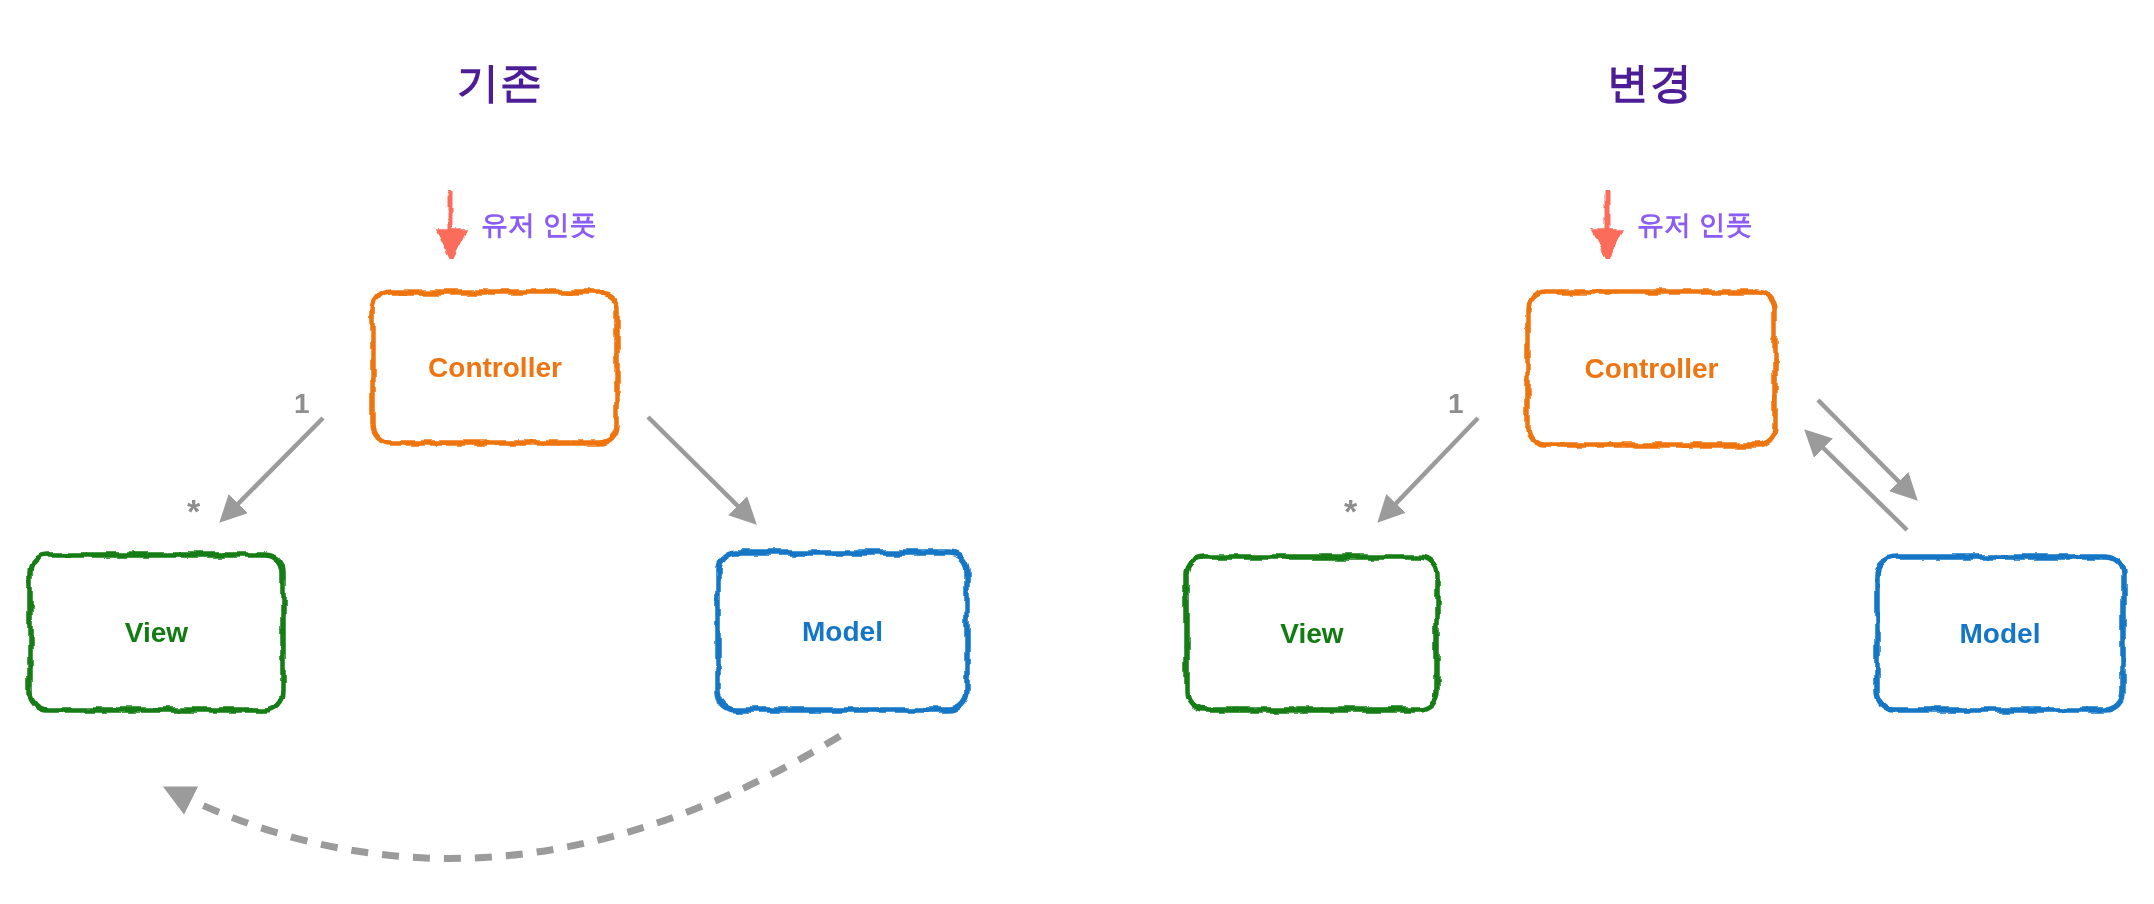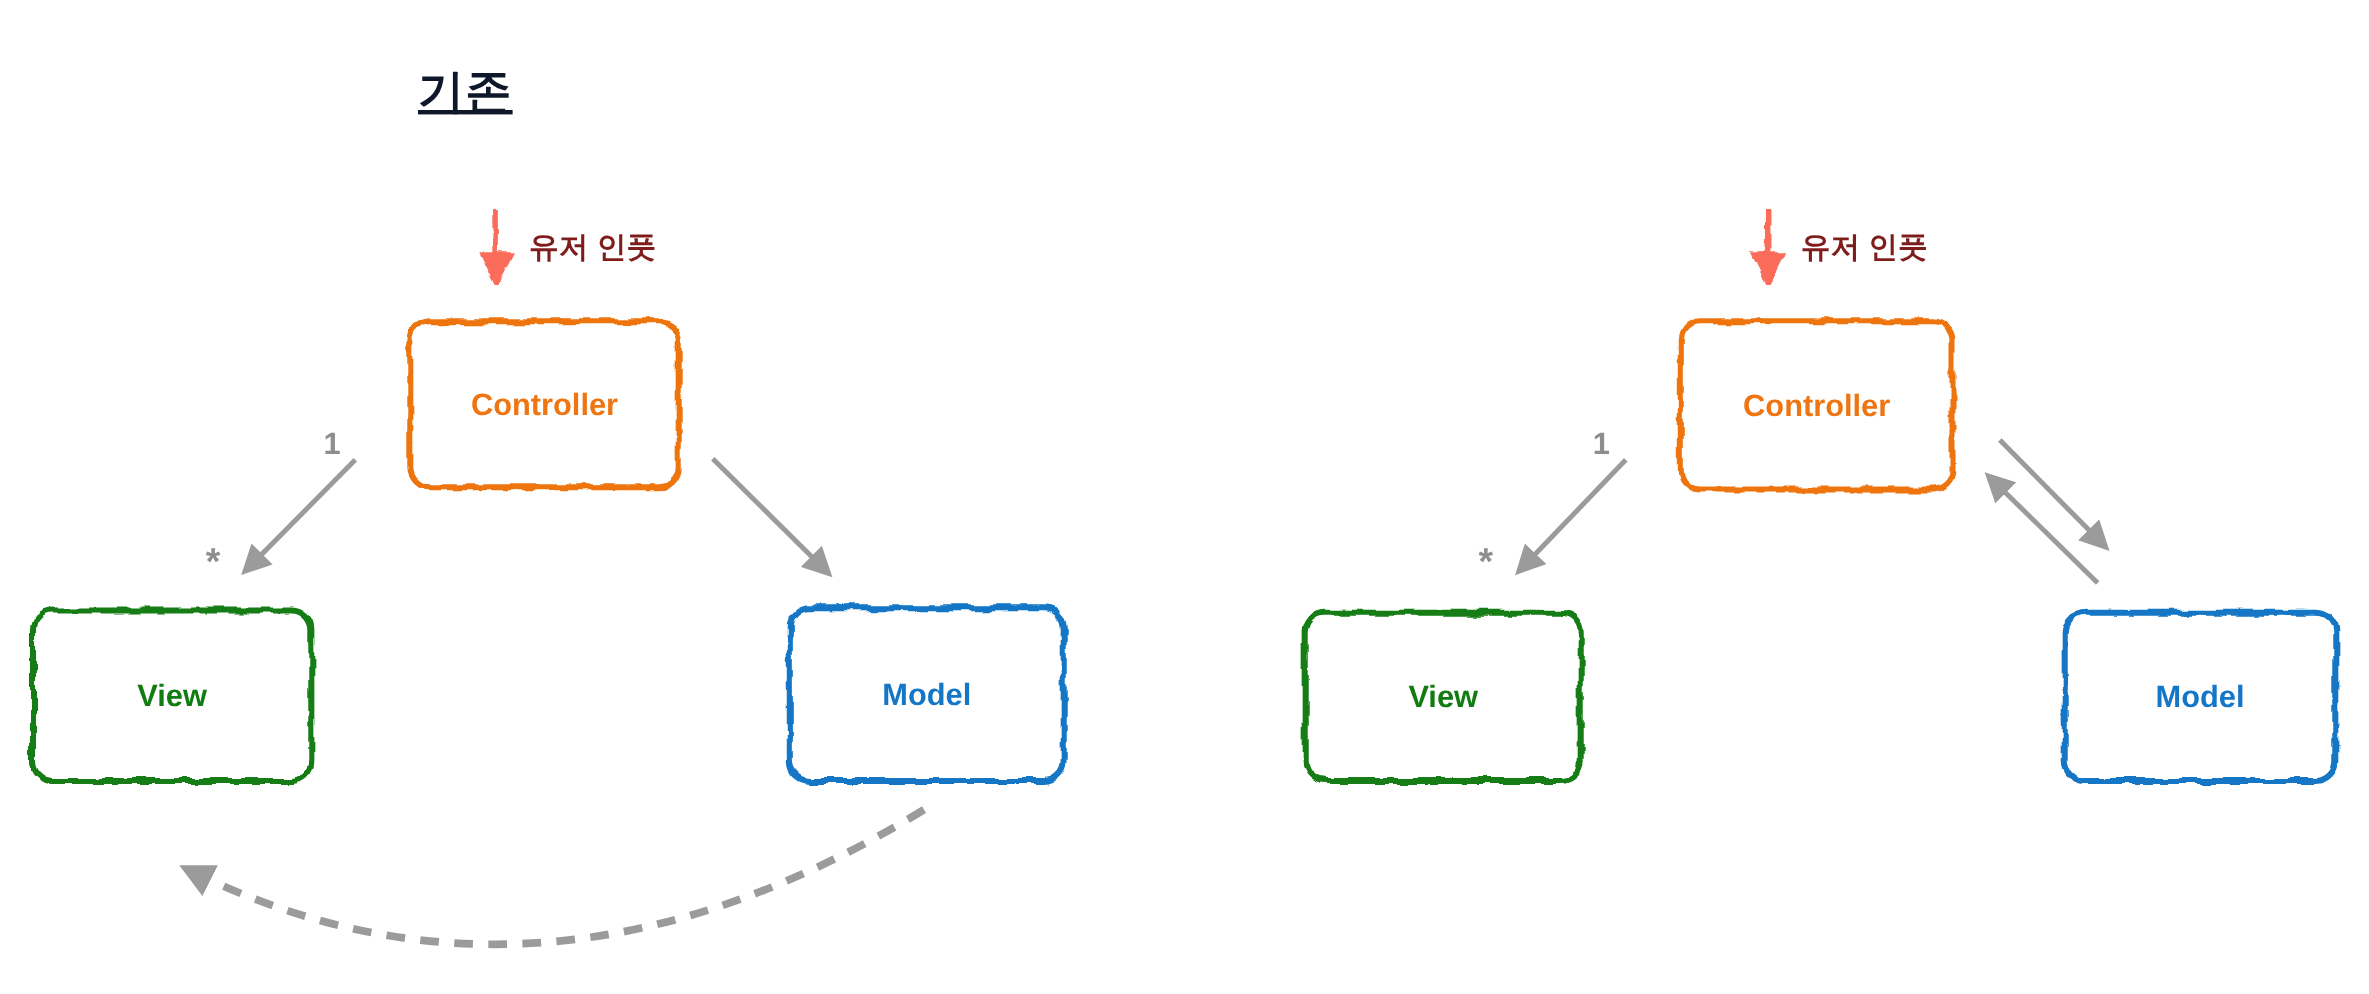--- a/index.html
+++ b/index.html
@@ -1,34 +1,34 @@
 <!DOCTYPE html>
 <html><head>
 <meta charset="utf-8">
 <style>
   html,body{margin:0;padding:0;background:#ffffff;}
   body{font-family:"Liberation Sans","DejaVu Sans",sans-serif;}
   .canvas{position:relative;width:2154px;height:904px;background:#ffffff;overflow:hidden;}
   .canvas svg.layer{position:absolute;left:0;top:0;width:2154px;height:904px;}
 
-  .title{position:absolute;width:240px;text-align:left;font-size:42px;font-weight:600;
-         color:#0f172a;letter-spacing:1px;text-decoration:underline;}
+  .title{position:absolute;width:240px;text-align:center;font-size:42px;font-weight:600;
+         color:#4c1d95;letter-spacing:1px;}
   #l-title{left:380px;top:55px;}
   #r-title{left:1530px;top:55px;}
 
   .node-label{position:absolute;display:flex;align-items:center;justify-content:center;
               font-weight:bold;font-size:28px;}
   #l-controller{left:373px;top:292px;width:244px;height:151px;color:#EE7511;}
   #l-view      {left:30px; top:555px;width:253px;height:155px;color:#127C12;}
   #l-model     {left:718px;top:553px;width:249px;height:157px;color:#1476C6;}
   #r-controller{left:1528px;top:292px;width:247px;height:153px;color:#EE7511;}
   #r-view      {left:1187px;top:557px;width:250px;height:153px;color:#127C12;}
   #r-model     {left:1877px;top:557px;width:246px;height:153px;color:#1476C6;}
 
-  .input-label{position:absolute;font-size:27px;font-weight:600;color:#7f1d1d;white-space:nowrap;}
+  .input-label{position:absolute;font-size:27px;font-weight:600;color:#8b5cf6;white-space:nowrap;}
   #l-input-label{left:481px;top:207px;}
   #r-input-label{left:1637px;top:207px;}
 
   .mult{position:absolute;font-size:28px;font-weight:600;color:#8E8E8E;}
   #l-mult-one {left:294px; top:388px;}
   #l-mult-many{left:187px; top:492px;font-size:34px;}
   #r-mult-one {left:1448px;top:388px;}
   #r-mult-many{left:1344px;top:492px;font-size:34px;}
 </style>
 </head>
@@ -71,20 +71,21 @@
       <line x1="323" y1="418" x2="224" y2="518" marker-end="url(#mGray)"></line>
       <line x1="648" y1="417" x2="752" y2="520" marker-end="url(#mGray)"></line>
       <line x1="1478" y1="418" x2="1382" y2="518" marker-end="url(#mGray)"></line>
       <line x1="1818" y1="400" x2="1913" y2="496" marker-end="url(#mGray)"></line>
       <line x1="1907" y1="530" x2="1809" y2="434" marker-end="url(#mGray)"></line>
       <path d="M 840 736 Q 490 950 170 790" stroke-width="7" stroke-dasharray="17 14" marker-end="url(#mGrayArc)"></path>
     </g>
   </svg>
 
   <div class="title" id="l-title">기존</div>
+  <div class="title" id="r-title">변경</div>
 
   <div class="input-label" id="l-input-label">유저 인풋</div>
   <div class="input-label" id="r-input-label">유저 인풋</div>
 
   <div class="node-label" id="l-controller">Controller</div>
   <div class="node-label" id="l-view">View</div>
   <div class="node-label" id="l-model">Model</div>
   <div class="node-label" id="r-controller">Controller</div>
   <div class="node-label" id="r-view">View</div>
   <div class="node-label" id="r-model">Model</div>

